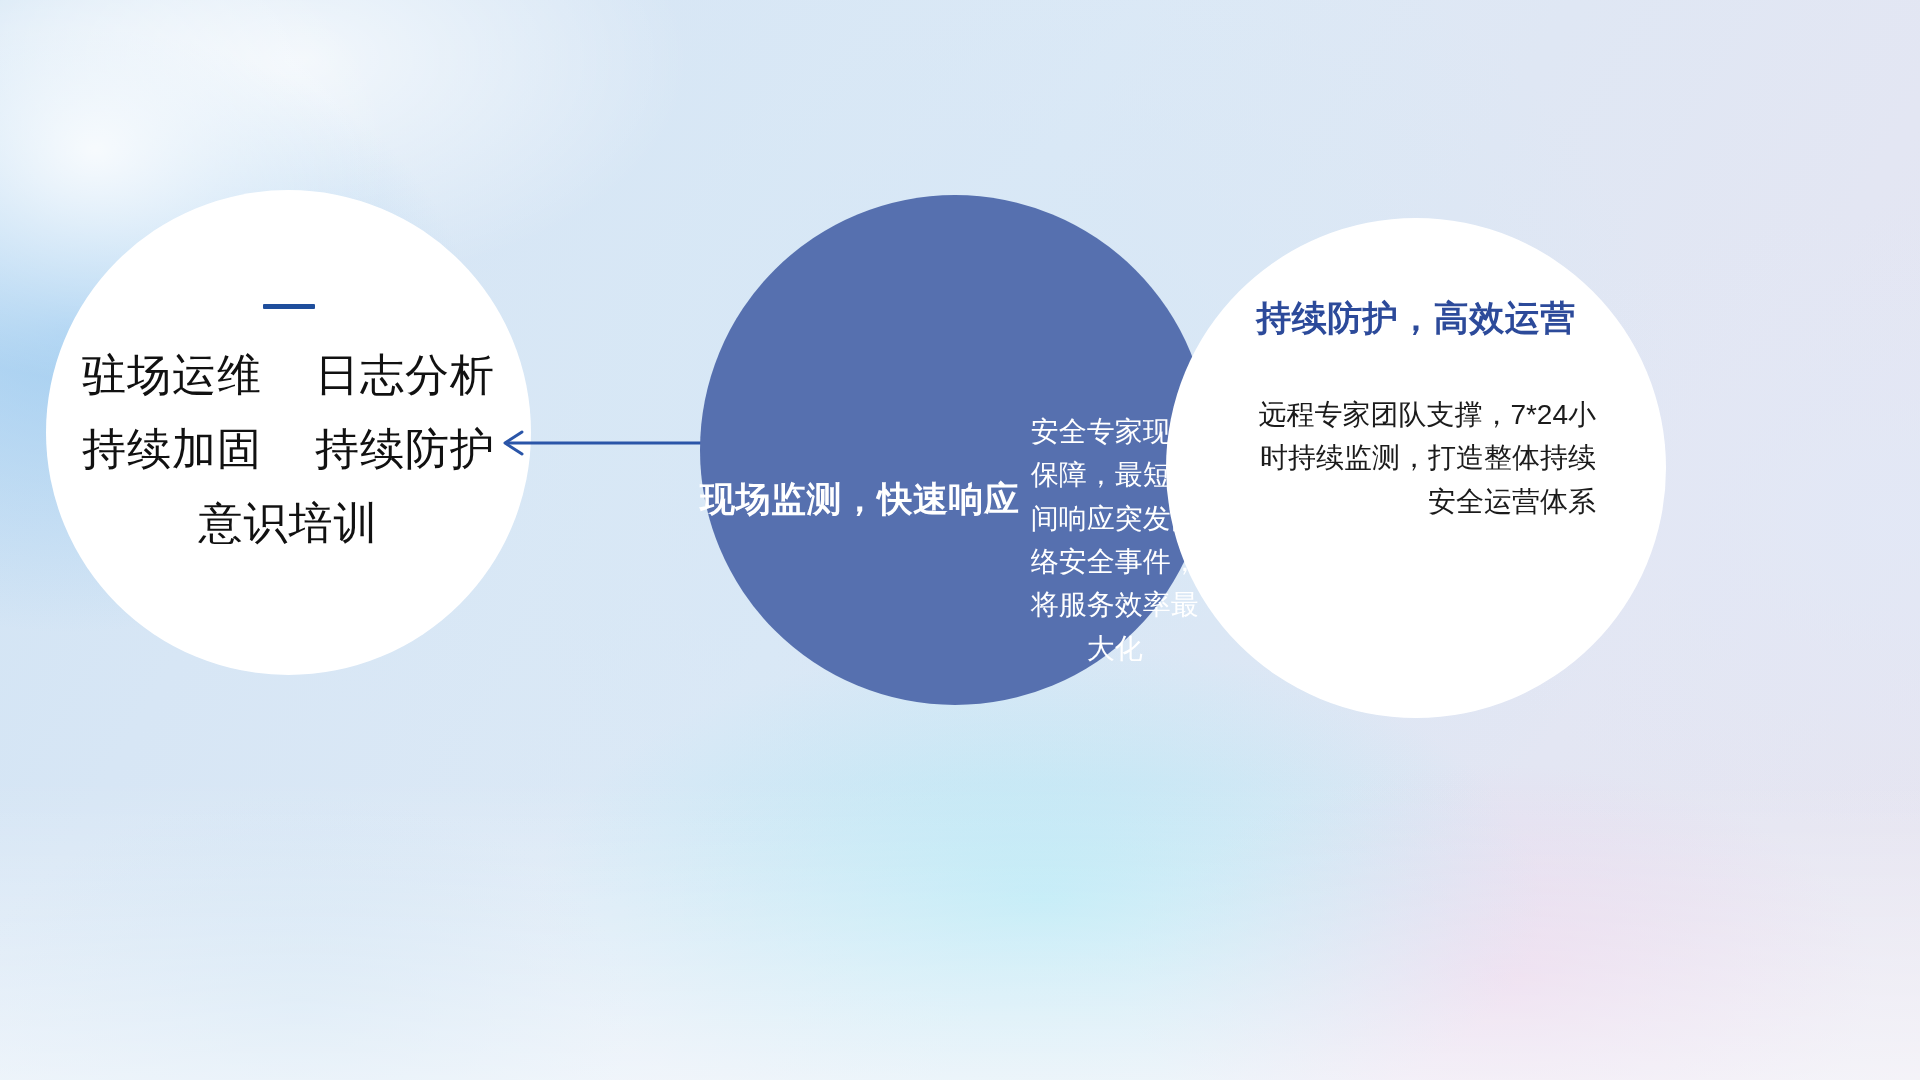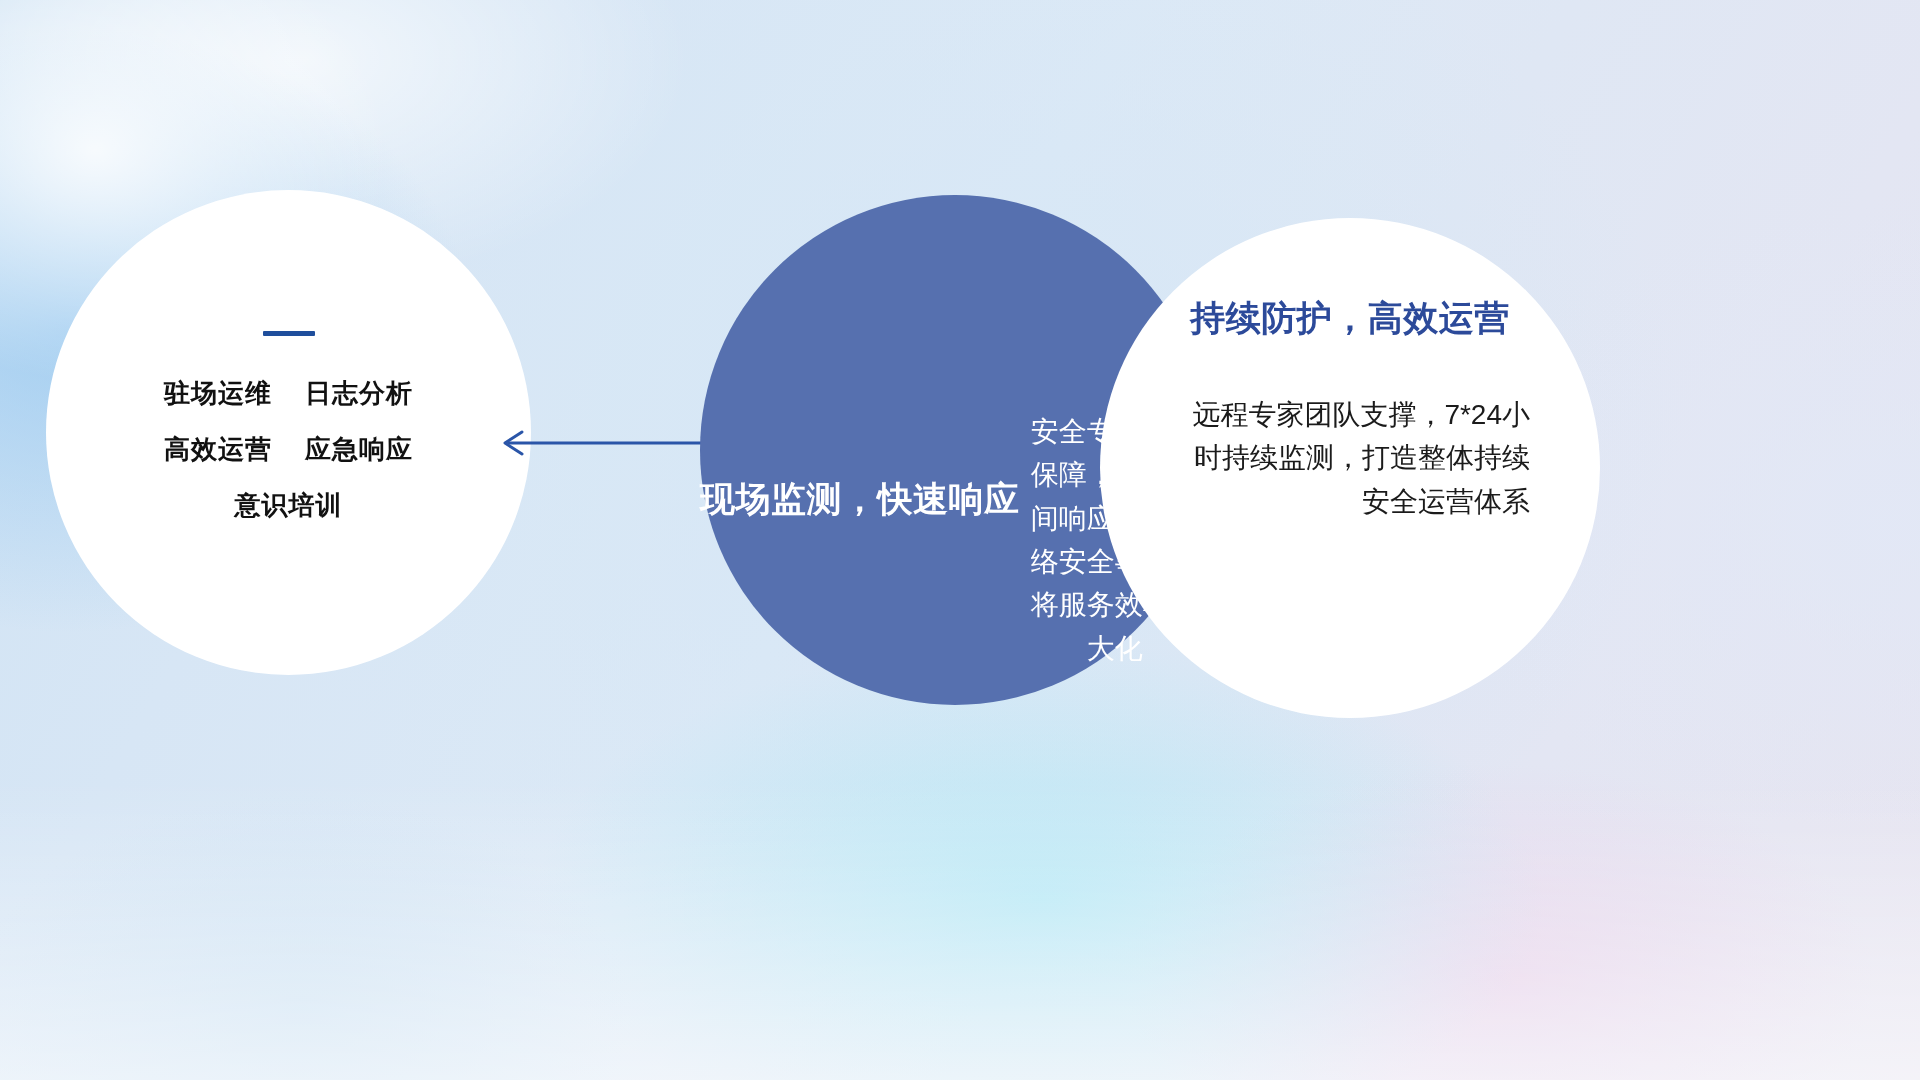--- a/index.html
+++ b/index.html
@@ -30,21 +30,21 @@
 
   
   #left-circle{
     left:46px;top:190px;width:485px;height:485px;background:#ffffff;
     display:flex;flex-direction:column;align-items:center;justify-content:center;
   }
   #left-dash{
     width:52px;height:5px;background:#1f4e9c;border-radius:1px;margin-bottom:44px;
   }
   .left-line{
-    font-size:26px;font-weight:bold;color:#111111;letter-spacing:1px;
+    font-size:44px;font-weight:normal;color:#111111;letter-spacing:1px;
     line-height:1.0;margin-bottom:30px;white-space:pre;text-align:left;
   }
   .left-line:last-child{margin-bottom:16px;}
 
   
   #center-circle{
     left:700px;top:195px;width:510px;height:510px;background:#5670af;
     display:flex;flex-direction:row;align-items:center;
     padding-top:96px;box-sizing:border-box;
   }
@@ -52,21 +52,21 @@
     font-size:35px;font-weight:bold;color:#ffffff;white-space:nowrap;
     letter-spacing:.5px;line-height:1;
   }
   #center-body{
     margin-top:84px;font-size:28px;color:#ffffff;line-height:1.55;
     text-align:center;width:320px;
   }
 
   
   #right-circle{
-    left:1100px;top:218px;width:500px;height:500px;background:#ffffff;
+    left:1166px;top:218px;width:500px;height:500px;background:#ffffff;
     display:flex;flex-direction:column;align-items:center;
     padding-top:82px;box-sizing:border-box;
   }
   #right-title{
     font-size:35px;font-weight:bold;color:#2c4a9a;white-space:nowrap;
     letter-spacing:.5px;line-height:1;
   }
   #right-body{
     margin-top:58px;font-size:28px;color:#1b1b1b;line-height:1.55;
     text-align:right;width:360px;
@@ -78,21 +78,21 @@
 </head>
 <body>
 
 <div id="slide">
 
   <div class="glow-bottom"></div>
 
   <div class="circle" id="left-circle">
     <div id="left-dash"></div>
     <div class="left-line">驻场运维    日志分析</div>
-    <div class="left-line">高效运营    应急响应</div>
+    <div class="left-line">持续加固    持续防护</div>
     <div class="left-line">意识培训</div>
   </div>
 
   <svg id="arrow" viewBox="0 0 222 36">
     <line x1="221" y1="18" x2="16" y2="18" stroke="#2a55a8" stroke-width="3"></line>
     <polyline points="30,7 13,18 30,29" fill="none" stroke="#2a55a8" stroke-width="3" stroke-linecap="round" stroke-linejoin="round"></polyline>
   </svg>
 
   <div class="circle" id="center-circle">
     <div id="center-title">现场监测，快速响应</div>

